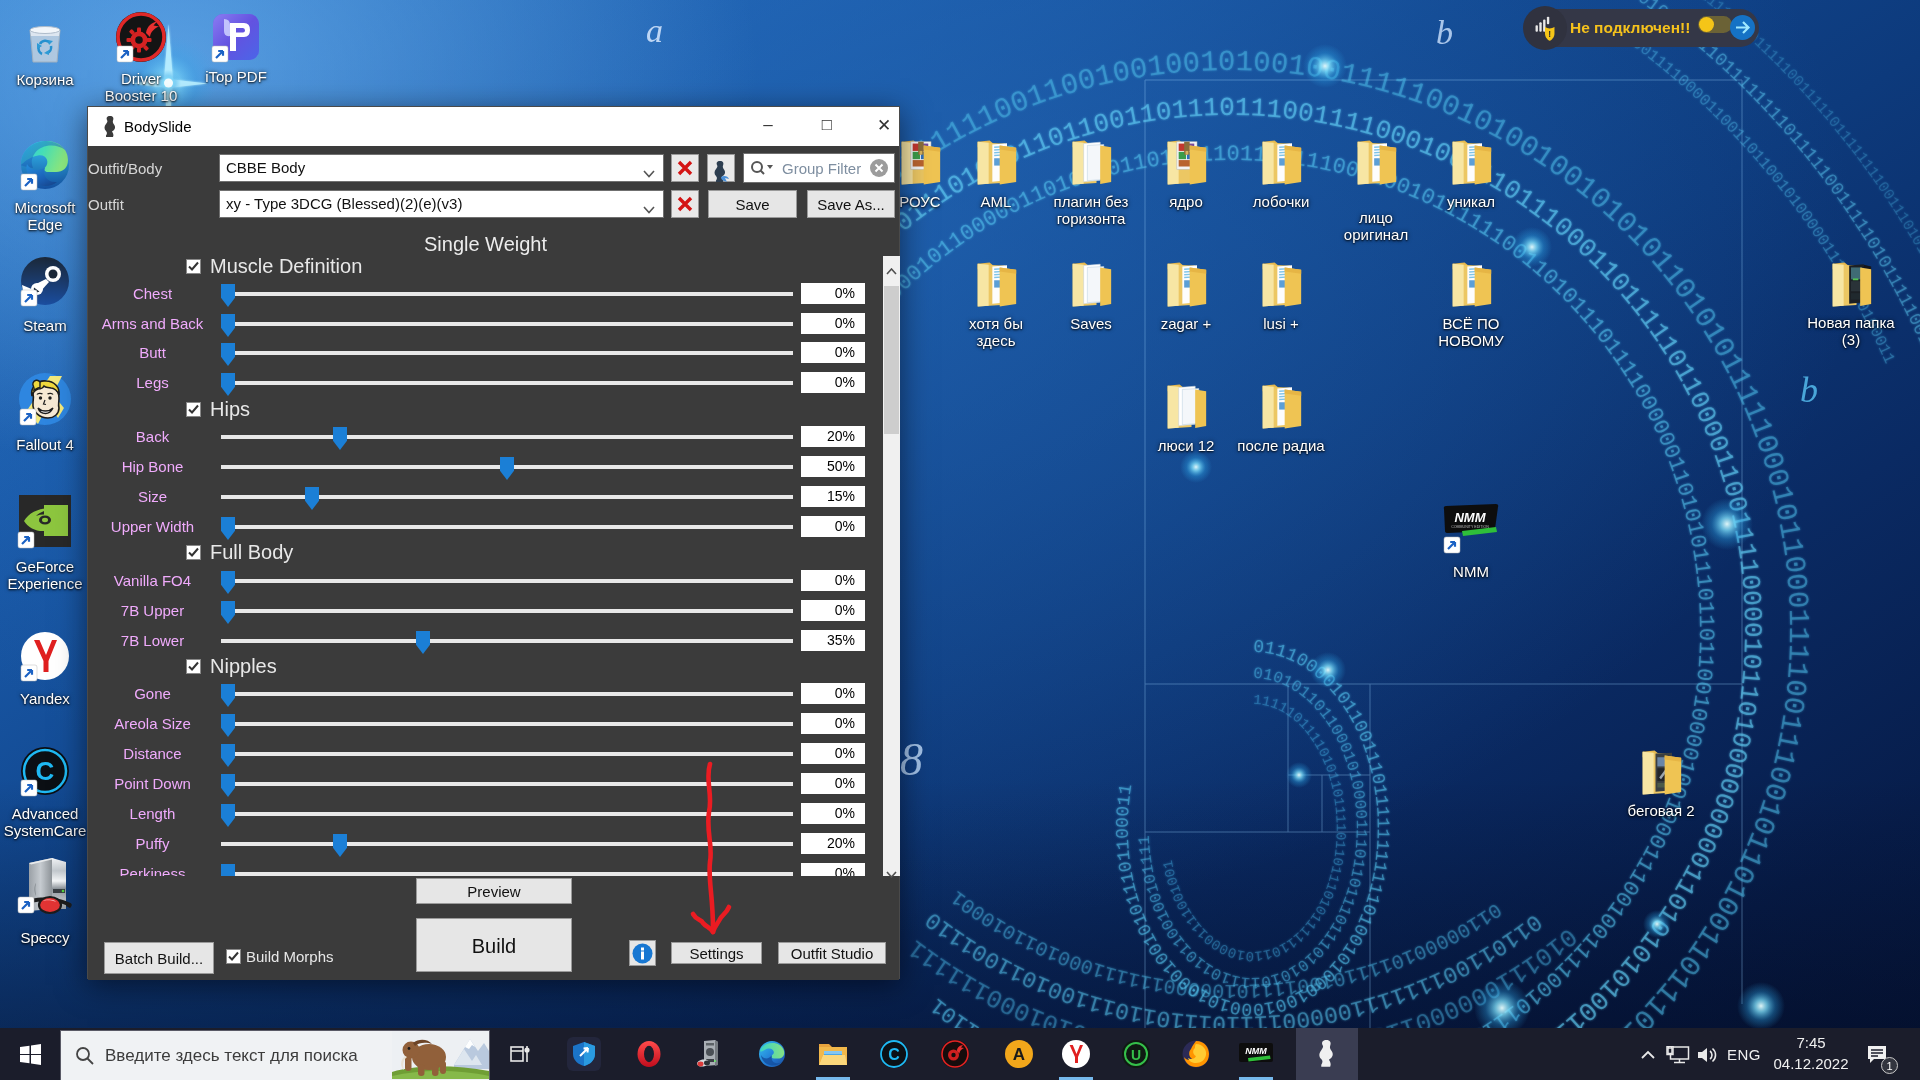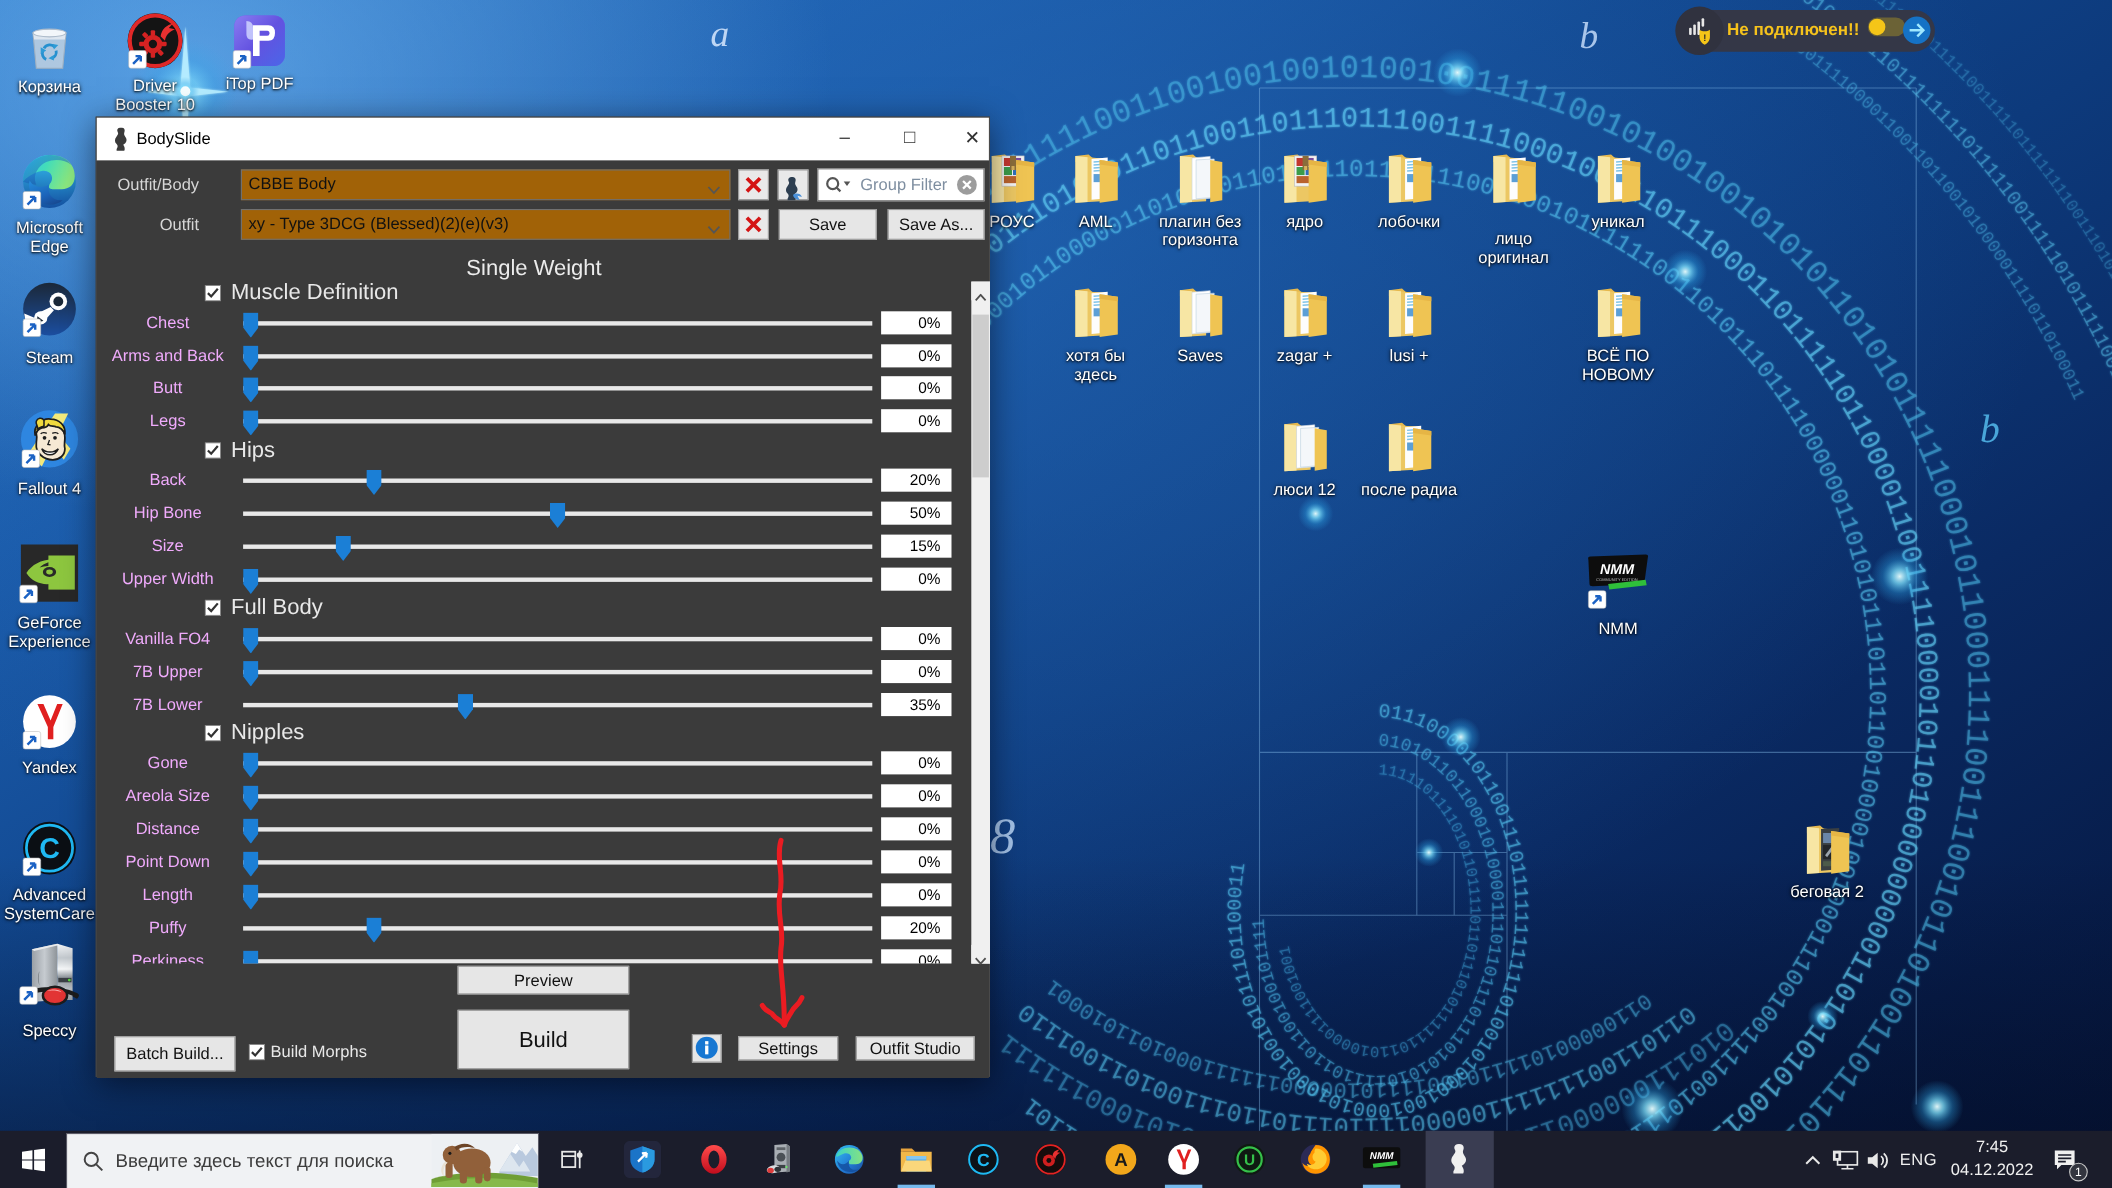--- a/index.html
+++ b/index.html
@@ -9,22 +9,22 @@
  linear-gradient(148deg, #2c77c5 0%, #1b5cab 22%, #11478f 40%, #0d3a7c 55%, #0a2a63 72%, #071d4b 88%, #06173d 100%);}
 #wall{position:absolute;left:0;top:0}#arrow{position:absolute;left:0;top:0;z-index:6}
 .di{position:absolute;text-align:center;z-index:2}
 .di .ic{height:52px;display:flex;align-items:flex-end;justify-content:center}
 .di .lb{color:#fff;font-size:15px;line-height:17px;text-shadow:0 1px 2px rgba(0,0,0,0.95),0 0 4px rgba(0,0,0,0.7)}
 #win{position:absolute;left:87px;top:106px;width:813px;height:873px;z-index:5;background:#3b3b3b;box-shadow:0 6px 28px rgba(0,0,10,0.55);border:1px solid #4a4a4a;box-sizing:border-box}
 #tbar{position:absolute;left:0;top:0;width:100%;height:39px;background:#fff}
 #ttl{position:absolute;left:36px;top:11px;font-size:15px;color:#000}
 .cap{position:absolute;top:8px;width:30px;text-align:center;font-size:17px;color:#333}
 #cnt{position:absolute;left:0;top:39px;width:100%;height:834px;background:#3b3b3b}#ctr{position:absolute;left:0;top:0;width:100%;height:873px}
-.flbl{position:absolute;left:0;width:93px;text-align:right;color:#d6d6d6;font-size:15px}
-.combo{position:absolute;height:28px;background:#a16207;border:1px solid #707070;box-sizing:border-box;font-size:15px;color:#111;padding:4px 0 0 6px}
+.flbl{position:absolute;left:0;width:93px;text-align:left;color:#d6d6d6;font-size:15px}
+.combo{position:absolute;height:28px;background:#ffffff;border:1px solid #707070;box-sizing:border-box;font-size:15px;color:#111;padding:4px 0 0 6px}
 .ca{position:absolute;right:8px;top:9px}
 .sqbtn{position:absolute;width:28px;height:28px;background:#e9e9e9;border:1px solid #999;box-sizing:border-box;text-align:center;padding-top:5px}
 #gf{position:absolute;left:655px;top:46px;width:152px;height:30px;background:#fff;border:1px solid #707070;box-sizing:border-box;display:flex;align-items:center}
 #gf>svg{margin-left:6px}
 #gf span{font-size:15px;color:#7e8ea0;margin-left:6px}
 #gfx{position:absolute;right:5px;top:4px}
 .btn{position:absolute;background:#e6e6e6;border:1px solid #9a9a9a;box-sizing:border-box;text-align:center;font-size:15px;color:#111}
 #sw{position:absolute;left:0;top:126px;width:795px;text-align:center;font-size:20px;color:#ececec}
 #sliders{position:absolute;left:0;top:149px;width:795px;height:620px;overflow:hidden}
 .slb{position:absolute;left:0;width:129px;text-align:center;color:#f0abfc;font-size:15px}
@@ -613,20 +613,39 @@
             <line x1="22" y1="15" x2="33" y2="14.2"></line>
             <line x1="22" y1="18" x2="33" y2="17.2"></line>
             <line x1="22" y1="21" x2="33" y2="20.2"></line>
           </g>
           <rect x="22" y="24" width="11" height="8" fill="#5c9fd6"></rect>
           <path d="M28,10 L46,12.5 L46,50 L28,52.5 Z" fill="#efc453"></path>
           <path d="M28,10 L46,12.5 L46,17 L28,14.5 Z" fill="#e6b545"></path>
         </svg>
       </div>
       <div class="lb" style="margin-top:6px">после радиа</div>
+    </div>
+    <div class="di " style="left:1805px;top:257px;width:92px">
+      <div class="ic">
+        <svg width="44" height="52" viewBox="0 0 48 54">
+          <path d="M4,6 L17,4.5 L21,8 L34,8 L34,12 L4,12 Z" fill="#e5b84e"></path>
+          <path d="M4,6 L30,8.5 L30,51 L4,52.5 Z" fill="#ecc763"></path>
+          <path d="M4,6 L16,7.2 L16,51.8 L4,52.5 Z" fill="#f7e6a4"></path>
+          <path d="M22,8 L38,6.5 L38,48 L22,49.5 Z" fill="#1c2024"></path>
+          <rect x="24" y="10" width="12" height="13" fill="#3f6b74"></rect>
+          <rect x="24" y="25" width="12" height="11" fill="#2a3338"></rect>
+          <rect x="24" y="38" width="12" height="7" fill="#20292e"></rect>
+          <rect x="26" y="22" width="6" height="2" fill="#52c252"></rect>
+          <path d="M38,7 L46,9 L46,49 L38,51 Z" fill="#15161a"></path>
+          <rect x="39" y="22" width="5" height="4" fill="#3fae3f"></rect>
+          <rect x="39" y="32" width="5" height="11" fill="#7a5c3a"></rect>
+          <path d="M34,10 L46,12 L46,50 L34,52 Z" fill="#efc453"></path>
+        </svg>
+      </div>
+      <div class="lb" style="margin-top:5px">Новая папка<br>(3)</div>
     </div>
     <div class="di " style="left:1615px;top:745px;width:92px">
       <div class="ic">
         <svg width="44" height="52" viewBox="0 0 48 54">
           <path d="M4,6 L17,4.5 L21,8 L34,8 L34,12 L4,12 Z" fill="#e5b84e"></path>
           <path d="M4,6 L30,8.5 L30,51 L4,52.5 Z" fill="#ecc763"></path>
           <path d="M4,6 L16,7.2 L16,51.8 L4,52.5 Z" fill="#f7e6a4"></path>
           <path d="M18,8 L36,7 L36,48 L18,49.5 Z" fill="#3a3f42"></path>
           <rect x="20" y="12" width="13" height="10" fill="#6a86a8"></rect>
           <rect x="20" y="24" width="13" height="14" fill="#23262a"></rect>

